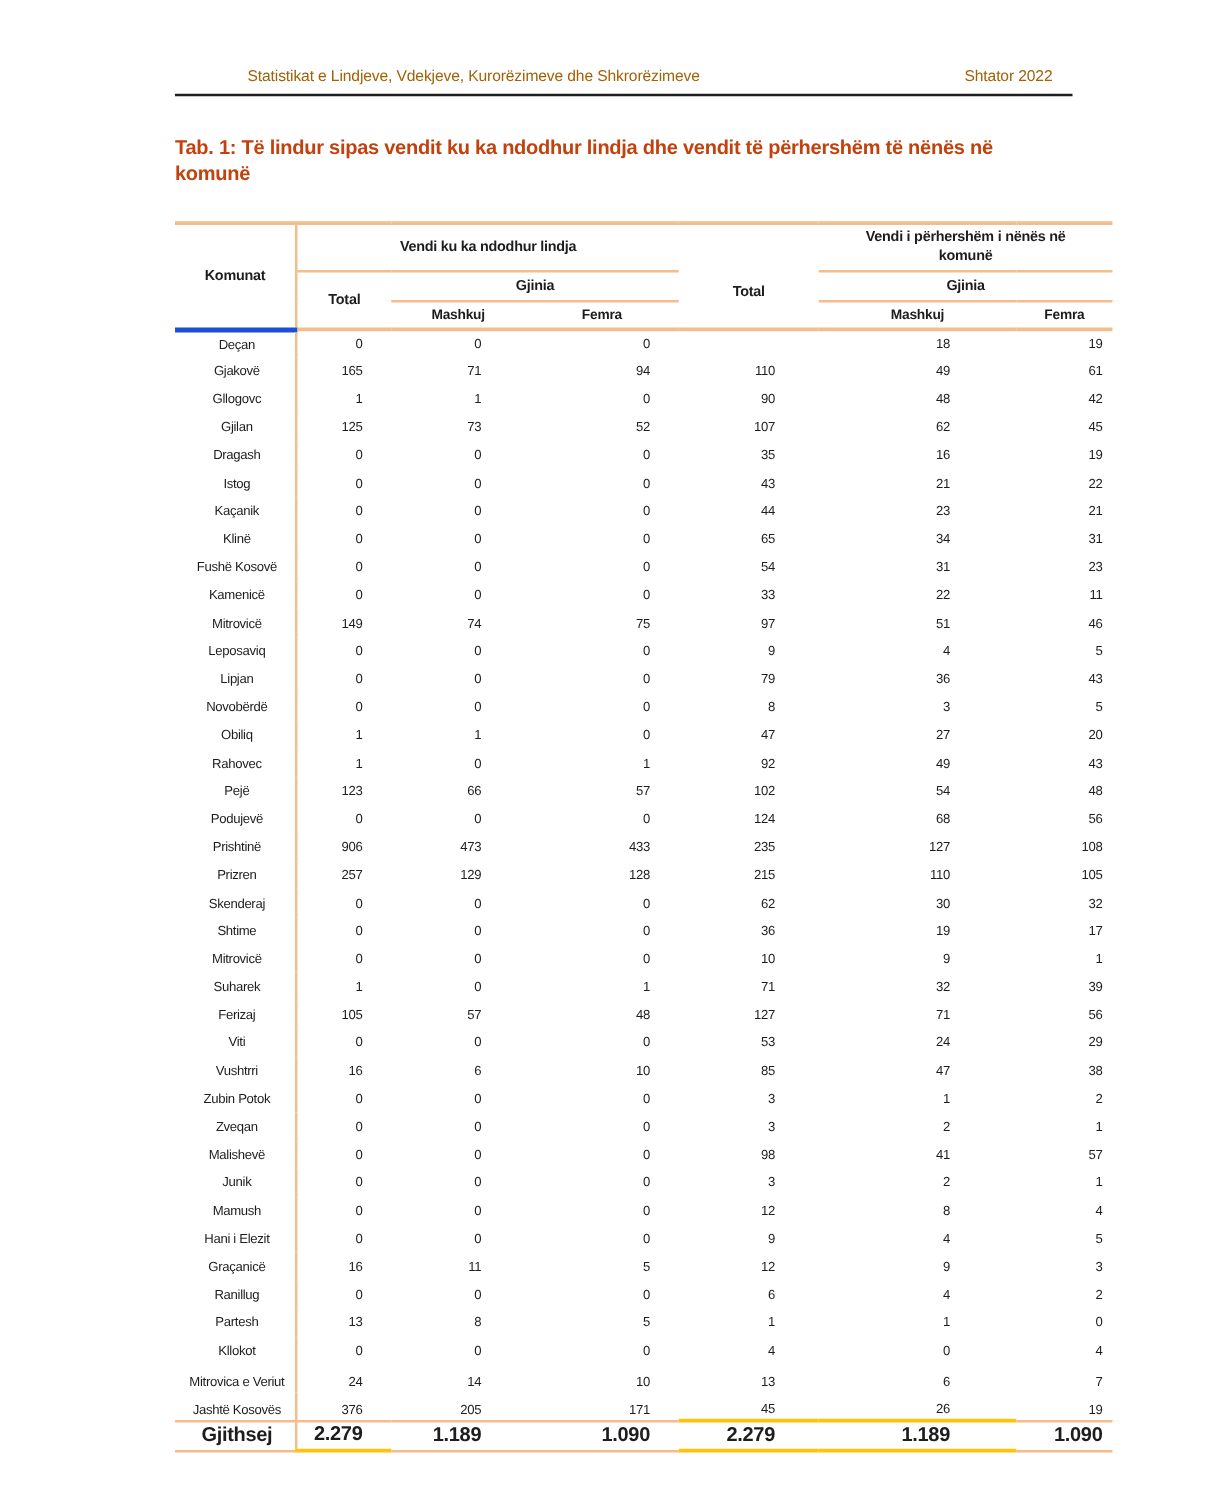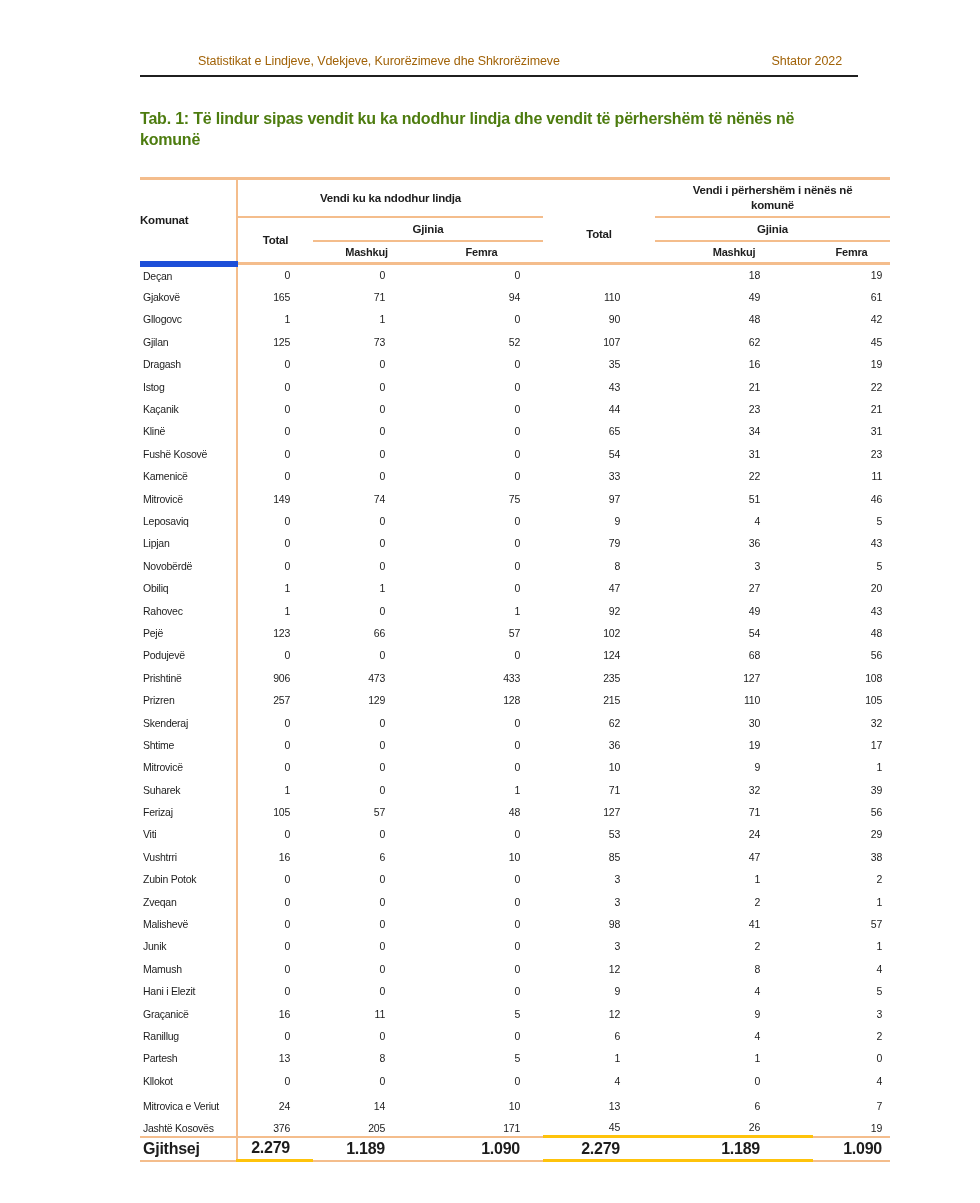--- a/index.html
+++ b/index.html
@@ -13,44 +13,44 @@
     position:absolute; left:140px; top:54px; width:718px;
     display:flex; justify-content:space-between; align-items:flex-end;
     padding-bottom:7px; border-bottom:2px solid #1f1f1f;
     font-size:12.5px; letter-spacing:-0.1px; color:#a16207;
   }
   .doc-header .lead  { margin-left:58px; }
   .doc-header .trail { margin-right:16px; }
   
   .doc-title {
     position:absolute; left:140px; top:108px; width:690px;
-    font-size:16px; font-weight:bold; line-height:1.32; color:#4d7c0f;
+    font-size:16px; font-weight:bold; line-height:1.32; color:#c2410c;
     letter-spacing:-0.2px;
   }
   
   table.stats {
     position:absolute; left:140px; top:177px; width:750px;
     border-collapse:collapse; table-layout:fixed;
     border-top:3px solid #F4BD8C;
     font-size:10.5px; letter-spacing:-0.25px;
   }
   thead th { font-weight:bold; font-size:11px; letter-spacing:-0.2px; text-align:center; }
   th.komunat {
-    border-right:2px solid #F4BD8C; border-bottom:6px solid #1d4ed8;
-    vertical-align:middle; text-align:left; font-size:11.5px;
+    border-right:2px solid #F4BD8C; border-bottom:4px solid #1d4ed8;
+    vertical-align:middle; text-align:center; font-size:11.5px;
   }
   th.group  { border-bottom:2px solid #F4BD8C; vertical-align:middle; height:38px; font-size:11.5px; }
   th.group .wrapbox { display:inline-block; max-width:205px; line-height:1.25; }
   th.g1 .wrapbox { max-width:260px; }
   th.total1 { border-bottom:3px solid #F4BD8C; vertical-align:middle; font-size:11.5px; }
   th.total2 { border-bottom:3px solid #F4BD8C; vertical-align:middle; padding-top:26px; font-size:11.5px; }
   th.gjinia { border-bottom:2px solid #F4BD8C; height:24px; vertical-align:middle; font-size:11.5px;text-align:center; }
   th.sex    { border-bottom:3px solid #F4BD8C; height:23px; vertical-align:middle; }
   tbody td { height:22.4px; vertical-align:middle; white-space:nowrap; }
-  td.name  { padding-left:3px; border-right:2px solid #F4BD8C; text-align:left;margin-left:12px; }
+  td.name  { padding-left:3px; border-right:2px solid #F4BD8C; text-align:center;margin-left:12px; }
   td.num   { text-align:right; }
   td.c0 { padding-right:23px; }
   td.c1 { padding-right:35px; }
   td.c2 { padding-right:23px; }
   td.c3 { padding-right:35px; }
   td.c4 { padding-right:53px; }
   td.c5 { padding-right:8px;  }
   tr.spaced td { padding-top:5px; }
   tr.last-data-row td { border-bottom:2px solid #F4BD8C; }
   tr.last-data-row td.hl { border-bottom:3px solid #FEC30B; }

